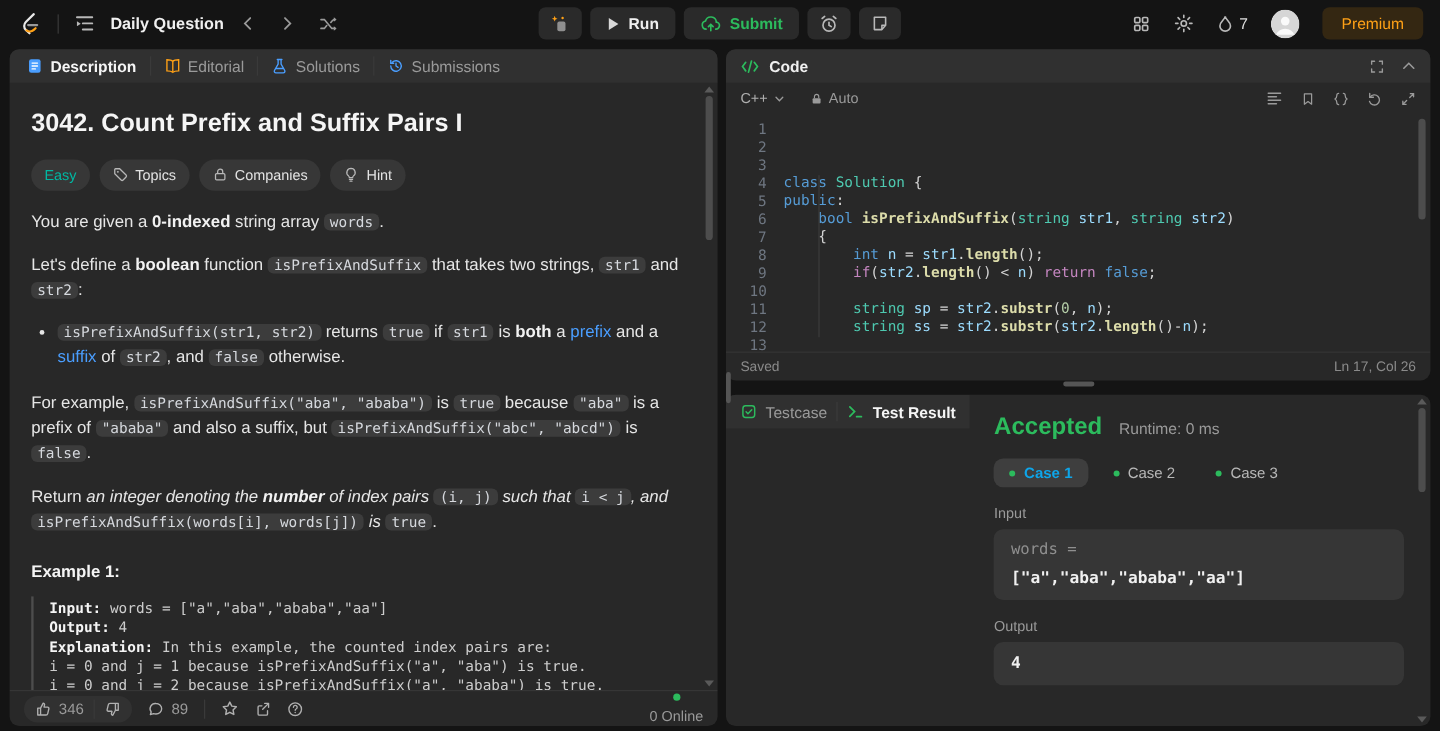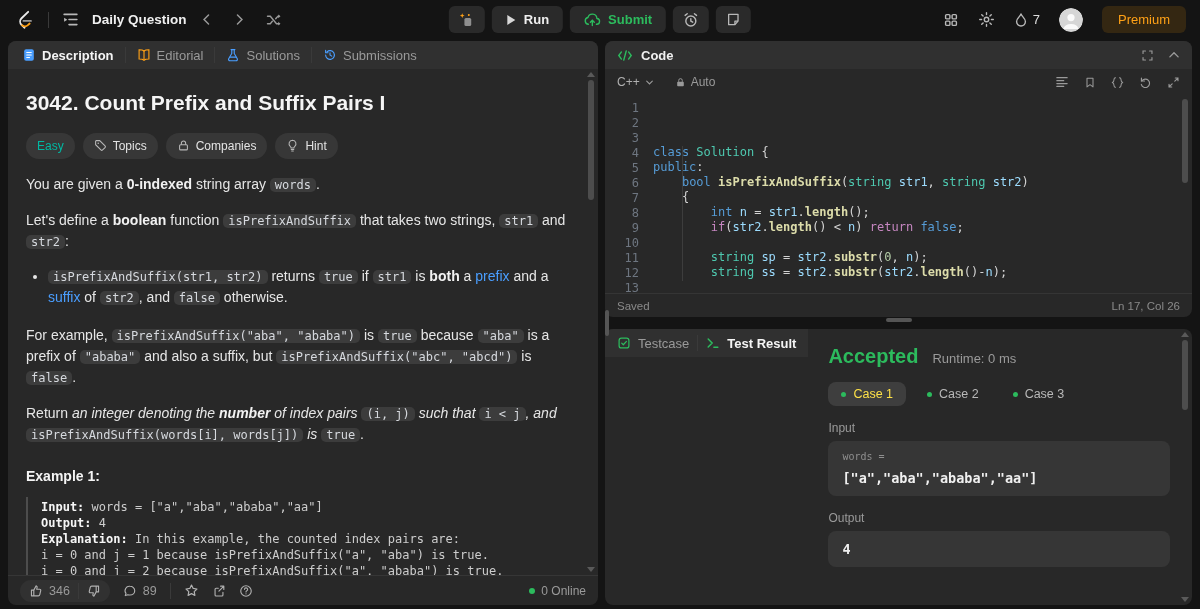--- a/index.html
+++ b/index.html
@@ -46,21 +46,21 @@
   .para { margin-top:15px; }
   .desc-scroll ul { margin-top:14px; padding-left:22px; }
   .desc-scroll li { margin-top:2px; }
   .ex-head { margin-top:21px; font-weight:700; color:#f5f5f5; font-size:14px; }
   .ex-block { margin-top:10px; border-left:2px solid #4d4d4d; padding:2px 0 2px 13px;
     font-family:"DejaVu Sans Mono", monospace; font-size:12px; line-height:16px; color:#cdcdcd; }
   .preline { white-space:pre-wrap; }
   .desc-footer { height:30px; border-top:1px solid #363636; display:flex; align-items:center; padding:0 12px; gap:13px; color:#9a9a9a; font-size:12.5px; flex-shrink:0; }
   .vote-pill { background:#313131; border-radius:999px; height:22px; display:flex; align-items:center; gap:8px; padding:0 9px; }
   .f-item { display:flex; align-items:center; gap:6px; cursor:pointer; }
-  .online { margin-left:auto; display:flex; align-items:center; gap:6px; font-size:12px; }
+  .online { margin-left:auto; display:flex; align-items:center; gap:6px; font-size:12px;flex-direction:column; }
   .dot-g { width:6px; height:6px; border-radius:50%; background:#2cbb5d; }
 
   
   .sg-b { font-weight:700; color:#f2f2f2; }
   .sg-i { font-style:italic; }
   .sg-bi { font-style:italic; font-weight:700; color:#f2f2f2; }
   .sg-l { color:#4a9eff; cursor:pointer; }
   .sg-c { background:#3c3c3c; border-radius:5px; padding:0px 5px; font-family:"DejaVu Sans Mono", monospace; font-size:12px; color:#d6d9de; white-space:nowrap; }
   .sg-eb { font-weight:700; color:#f5f5f5; }
 
@@ -83,25 +83,25 @@
 
   
   .tp-tab { display:flex; align-items:center; gap:7px; font-size:13px; color:#9a9a9a; cursor:pointer; }
   .tp-tab.active { color:#f5f5f5; font-weight:700; }
   .tp-content { flex:1; overflow:hidden; padding:12px 22px 0 20px; position:relative; }
   .verdict-row { display:flex; align-items:baseline; gap:14px; margin-top:4px; }
   .verdict { color:#2cbb5d; font-size:20px; font-weight:600; }
   .runtime { color:#9a9a9a; font-size:13px; }
   .cases { display:flex; align-items:center; gap:8px; margin-top:14px; }
   .case { display:flex; align-items:center; gap:7px; font-size:12.5px; color:#b8b8b8; padding:5px 13px; border-radius:8px; cursor:pointer; }
-  .case.active { background:#3e3e3e; color:#fde047; font-weight:400;text-align:right; }
+  .case.active { background:#3e3e3e; color:#0ea5e9; font-weight:700;text-align:right; }
   .dot-sm { width:5px; height:5px; border-radius:50%; background:#2cbb5d; }
   .io-label { margin-top:15px; font-size:12px; color:#9a9a9a; }
   .io-box { margin-top:6px; background:#363636; border-radius:8px; padding:10px 14px; cursor:text; }
-  .io-name { font-family:"DejaVu Sans Mono", monospace; font-size:10px; color:#8f8f8f; }
+  .io-name { font-family:"DejaVu Sans Mono", monospace; font-size:13px; color:#8f8f8f; }
   .io-val { font-family:"DejaVu Sans Mono", monospace; font-size:13.5px; font-weight:700; color:#f0f0f0; margin-top:8px; }
   .io-val.solo { margin-top:0; }
 
   
   .sb { position:absolute; right:1px; width:12px; display:flex; flex-direction:column; align-items:center; }
   .sb-arrow { width:0; height:0; border-left:4px solid transparent; border-right:4px solid transparent; margin:3px 0; }
   .sb-arrow.up { border-bottom:5px solid #5a5a5a; }
   .sb-arrow.down { border-top:5px solid #5a5a5a; }
   .sb-thumb { width:6px; border-radius:3px; background:#4d4d4d; }
   .spacer { flex:1; }

